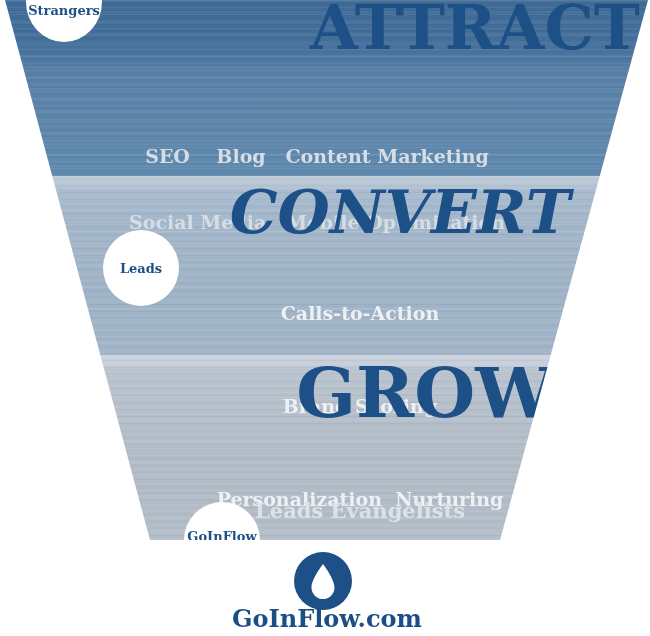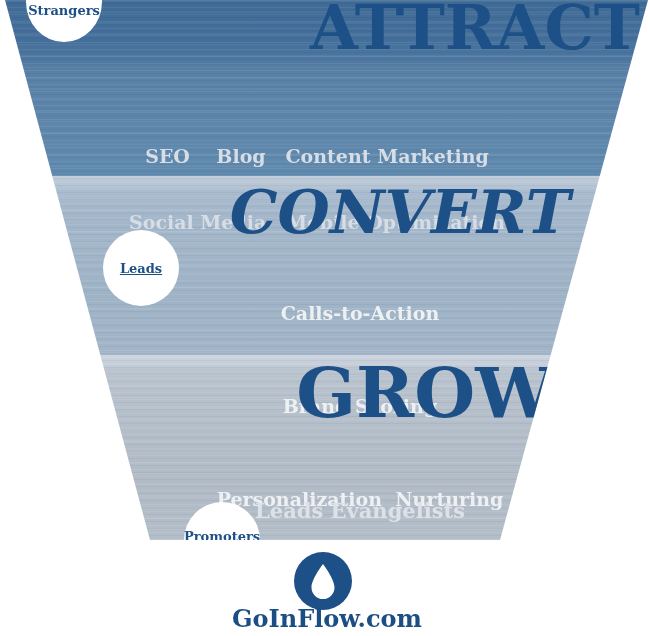--- a/index.html
+++ b/index.html
@@ -32,21 +32,21 @@
   .list1 { top:101px; left:0px;  width:580px; font-size:19px; line-height:22px; color:#d6dde5;margin-left:27px; }
   .list2 { top:236px; left:70px; width:580px; font-size:19px; line-height:31px; color:#eef1f4; }
   .list3 { top:428px; left:70px; width:580px; font-size:21px; line-height:33px; color:#dde2e8; }
   .circle {
     position:absolute; width:76px; height:76px; border-radius:50%; background:#ffffff;
     display:flex; align-items:center; justify-content:center;
     color:#1d5086; font-weight:700; font-size:13px; white-space:nowrap;
   }
   .c-strangers { left:26px;  top:-38px; height:80px; align-items:flex-end; padding-bottom:24px; box-sizing:border-box; }
   .c-visitors  { left:65px;  top:86px;  }
-  .c-leads     { left:103px; top:230px;text-decoration:underline; }
+  .c-leads     { left:103px; top:230px; }
   .c-customers { left:143px; top:373px; }
   .c-promoters { left:184px; top:502px; align-items:flex-end; padding-bottom:34px; box-sizing:border-box; }
   .logo {
     position:absolute; left:294px; top:552px; width:58px; height:58px; border-radius:50%;
     background:#1d5086; display:flex; align-items:center; justify-content:center;
   }
   .site {
     position:absolute; top:604px; left:2px; width:650px; text-align:center;
     font-size:24px; font-weight:700; color:#1b4e85;
   }
@@ -81,21 +81,21 @@
       
     </div>
 
     <div class="circle c-strangers">
       <span>Strangers</span>
     </div>
     <div class="circle c-leads">
       <span>Leads</span>
     </div>
     <div class="circle c-promoters">
-      <span>Promoters</span>
+      <span>GoInFlow</span>
     </div>
   </div>
 
   <div class="logo">
     <svg width="32" height="40" viewBox="0 0 32 40" aria-hidden="true">
       <path d="M16 3 C 16 3, 27.5 18, 27.5 26.5 A 11.5 11.5 0 0 1 4.5 26.5 C 4.5 18, 16 3, 16 3 Z" fill="#ffffff"></path>
     </svg>
   </div>
   <div class="site">GoInFlow.com</div>
 </div>

